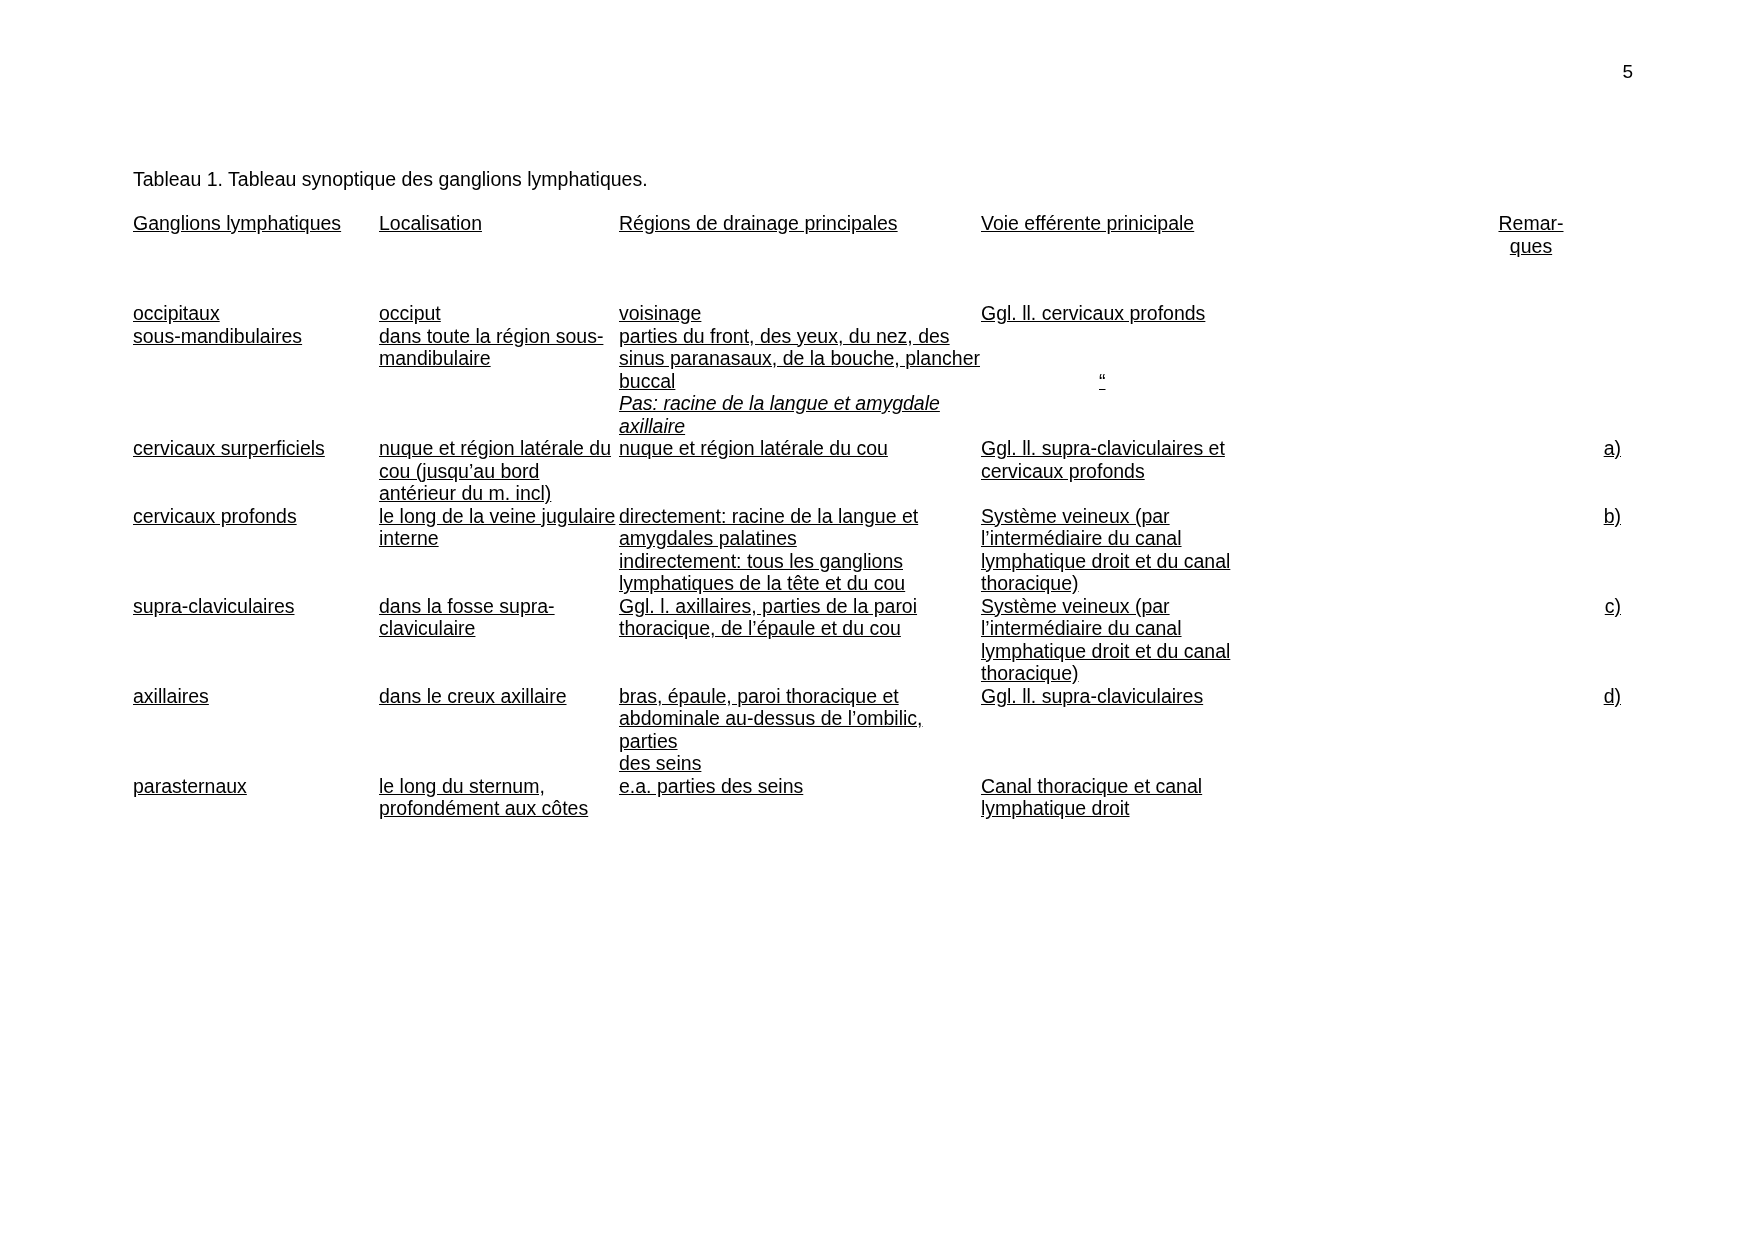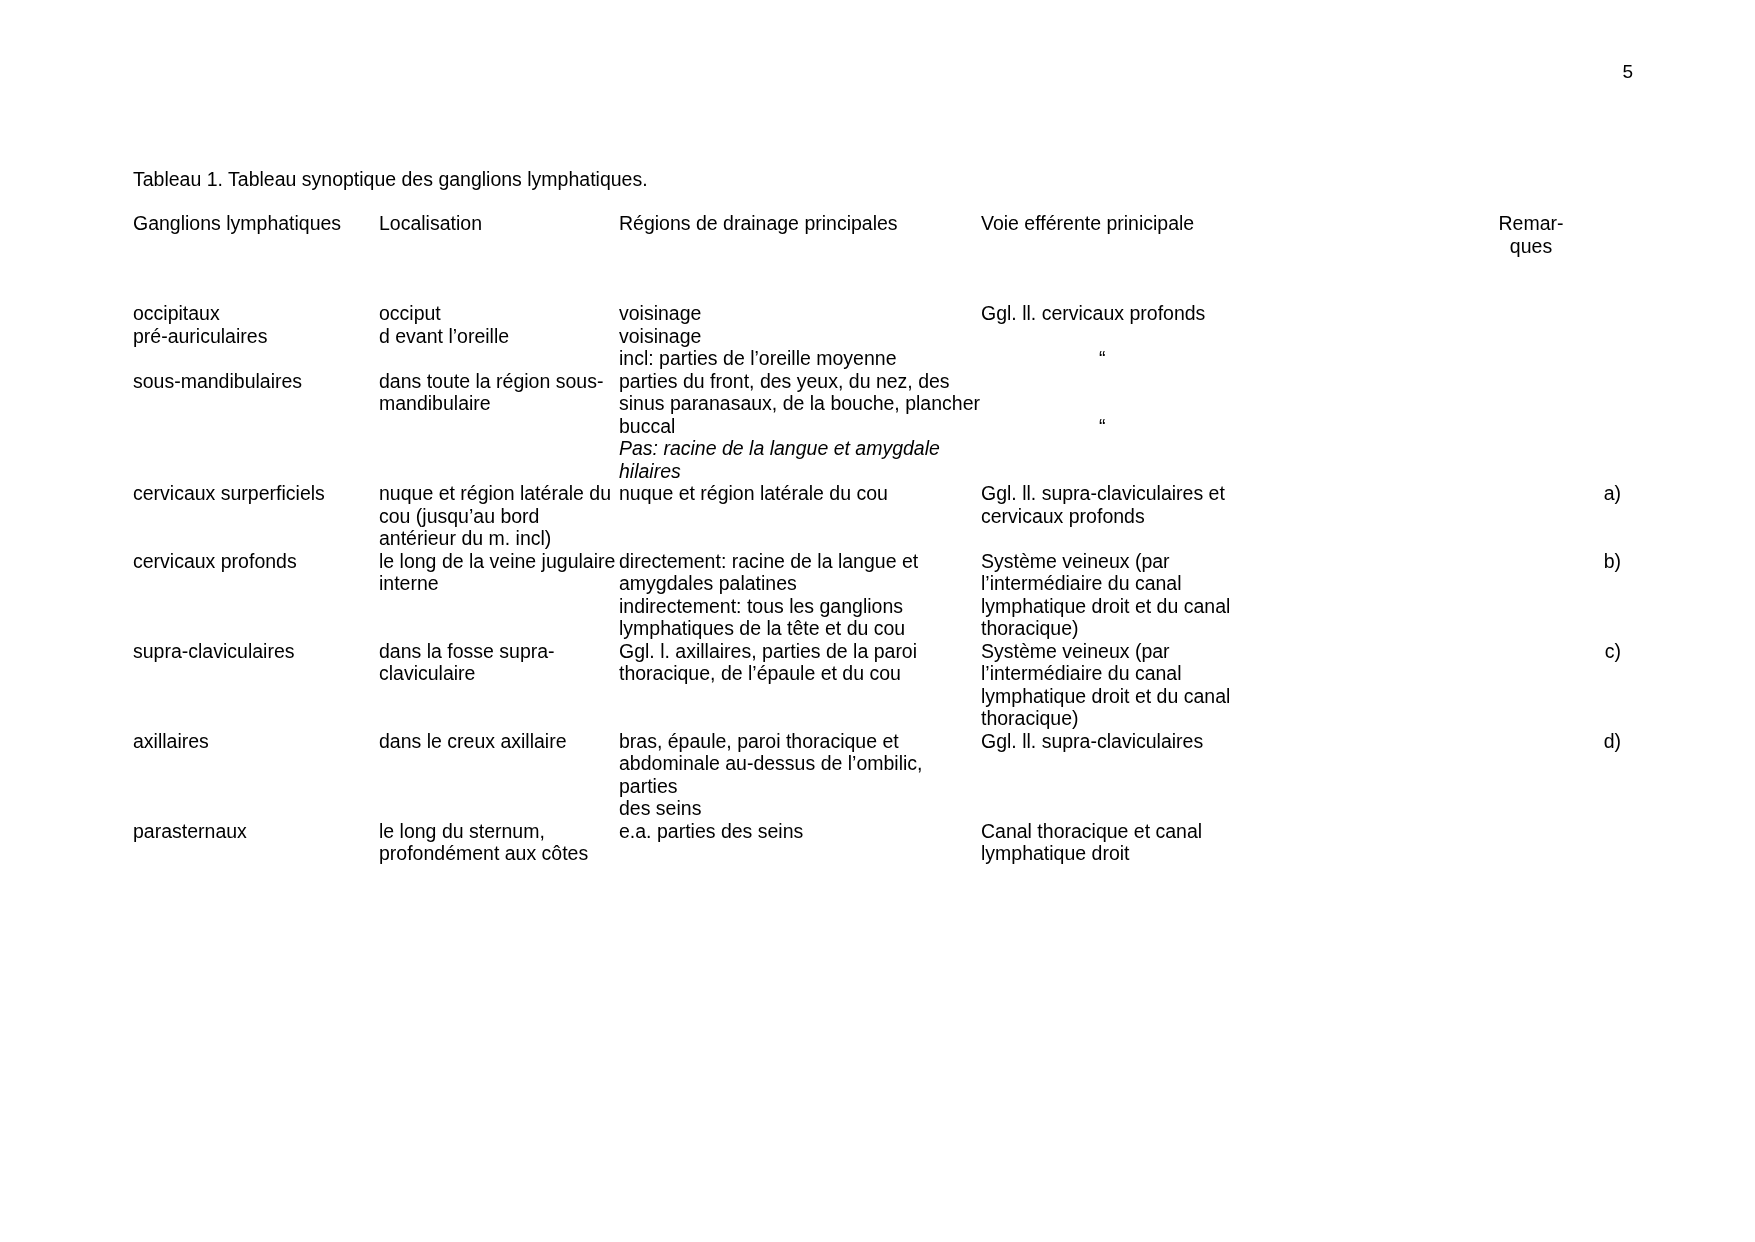--- a/index.html
+++ b/index.html
@@ -56,20 +56,21 @@
   table.synoptic col.c5 { width: 182px; }
 
   table.synoptic th,
   table.synoptic td {
     border: 0;
     padding: 0;
     margin: 0;
     vertical-align: top;
     text-align: left;
     font-weight: normal;
+    text-decoration: underline;
   }
   thead th {
     font-weight: bold;
     font-size: 19.5px;
     line-height: 1.18;
     padding-bottom: 0;
   }
   thead th.remarques-head {
     text-align: center;
     padding-right: 2px;
@@ -146,49 +147,32 @@
           <td>
             <span class="line">voisinage</span>
           </td>
           <td>
             <span class="line">Ggl. ll. cervicaux profonds</span>
           </td>
           <td class="remarks-cell"></td>
         </tr>
         <tr>
           <td>
-            <span class="line">pré-auriculaires</span>
-          </td>
-          <td>
-            <span class="line">d evant l’oreille</span>
-          </td>
-          <td>
-            <span class="line">voisinage</span>
-            <span class="line">incl: parties de l’oreille moyenne</span>
-          </td>
-          <td>
-            <span class="blank-line"></span>
-            <span class="ditto">“</span>
-          </td>
-          <td class="remarks-cell"></td>
-        </tr>
-        <tr>
-          <td>
             <span class="line">sous-mandibulaires</span>
           </td>
           <td>
             <span class="line">dans toute la région sous-</span>
             <span class="line">mandibulaire</span>
           </td>
           <td>
             <span class="line">parties du front, des yeux, du nez, des</span>
             <span class="line">sinus paranasaux, de la bouche, plancher</span>
             <span class="line">buccal</span>
             <span class="line italic">Pas: racine de la langue et amygdale</span>
-            <span class="line italic">hilaires</span>
+            <span class="line italic">axillaire</span>
           </td>
           <td>
             <span class="blank-line"></span>
             <span class="blank-line"></span>
             <span class="ditto">“</span>
           </td>
           <td class="remarks-cell"></td>
         </tr>
         <tr>
           <td>

